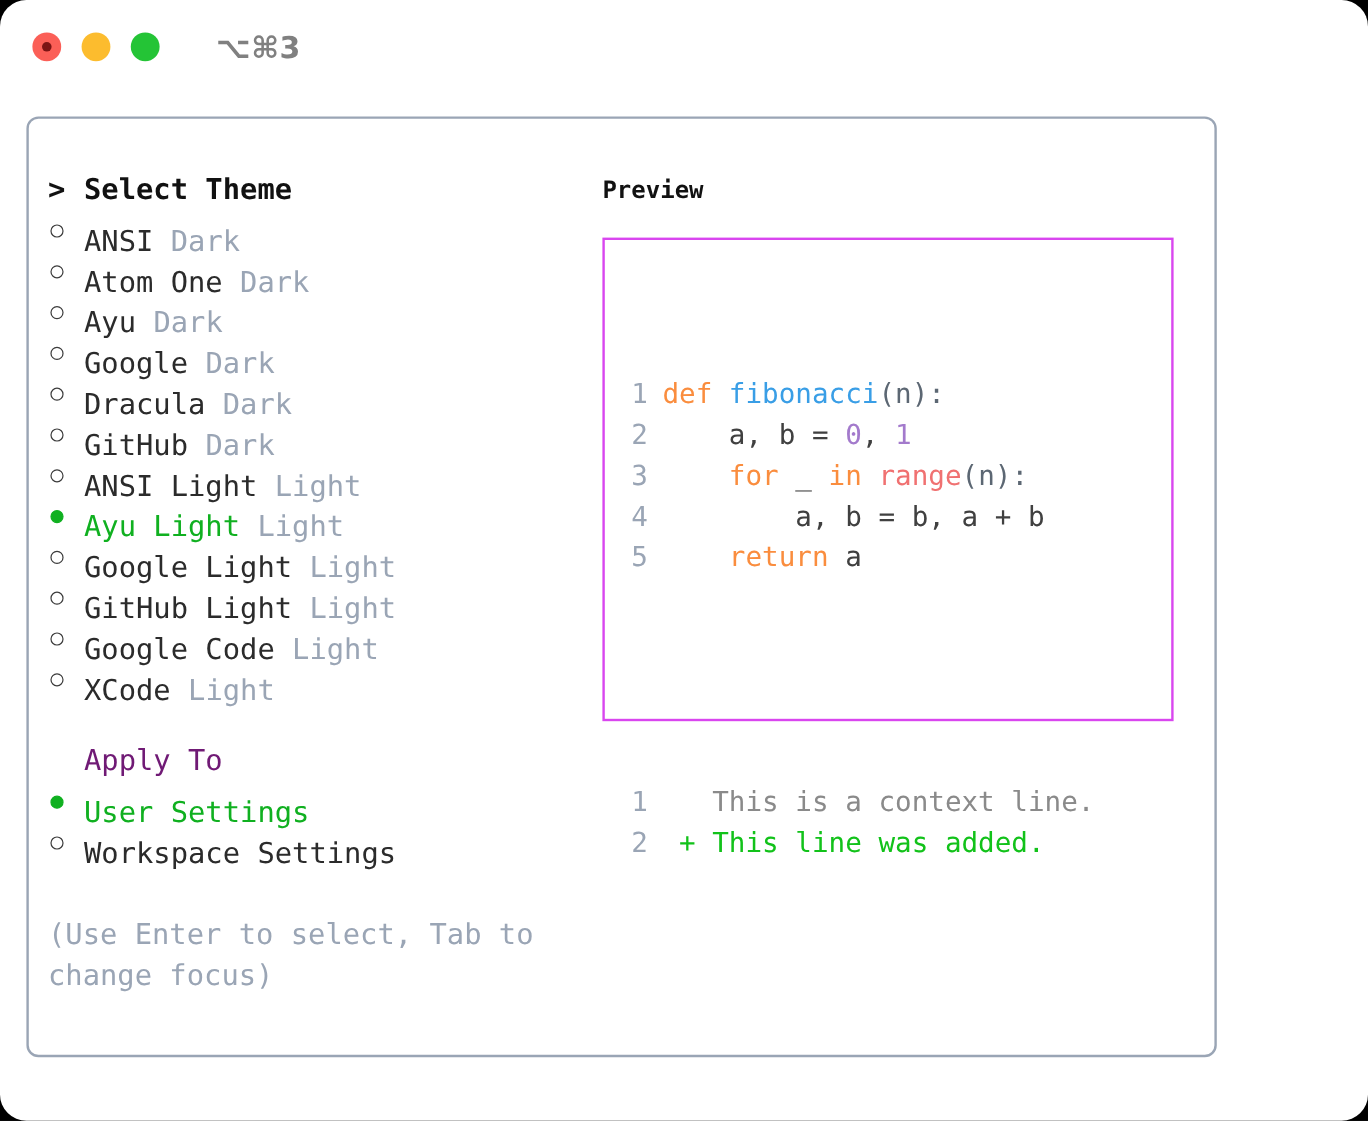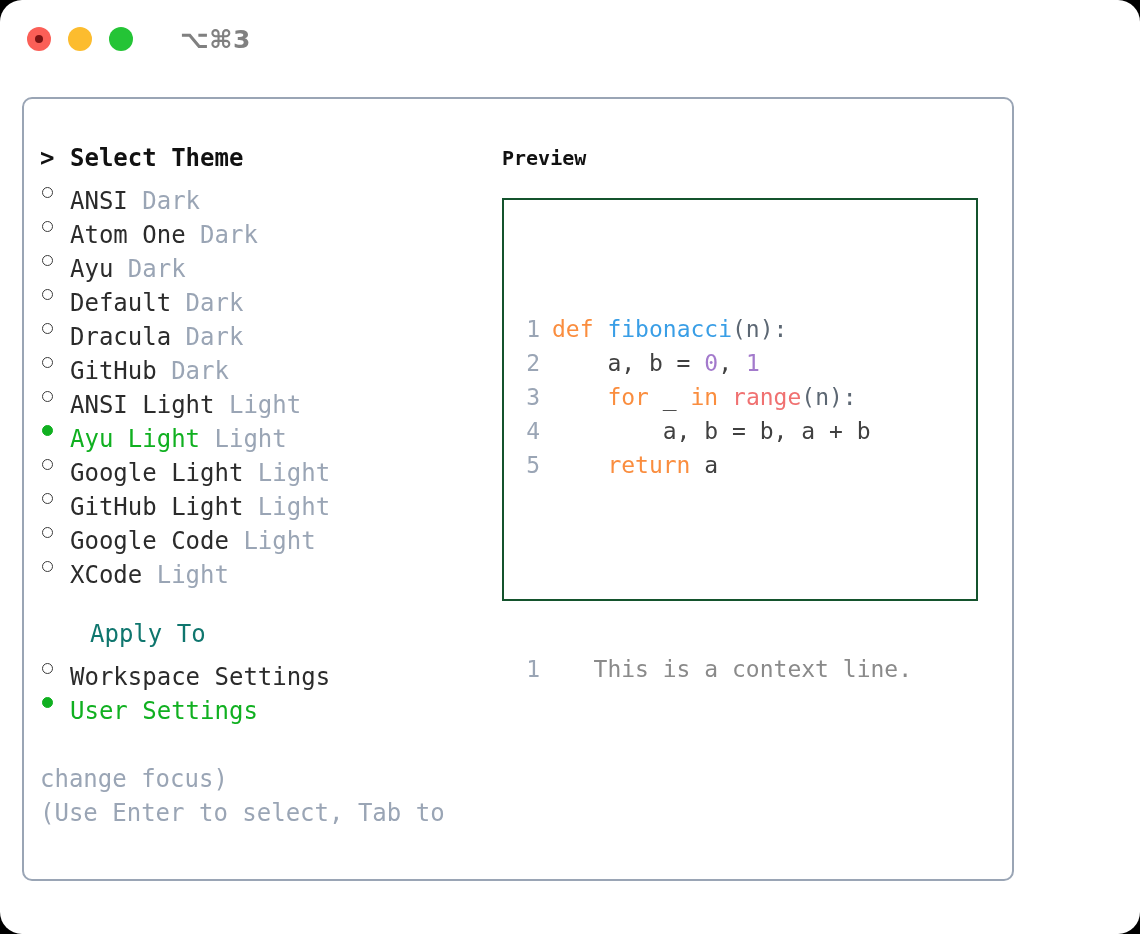--- a/index.html
+++ b/index.html
@@ -141,23 +141,22 @@
     font-weight: 700;
     color: #111111;
   }
   .header-row .marker { font-weight: 700; color: #111111; }
 
   .item-label { color: #2b2b2b; }
   .item-label.selected { color: #10b020; }
   .item-tag { color: #9aa5b5; }
 
   .section-title {
-    color: #0f766e;
+    color: #701a75;
     font-weight: 400;
-    margin-left: 20px;
   }
 
   .spacer-row { height: 34px; }
 
   .hint {
     position: absolute;
     left: 16px;
     top: 663px;
     width: 420px;
     color: #9aa5b5;
@@ -179,21 +178,21 @@
     font-weight: 700;
     color: #111111;
   }
 
   .preview-box {
     position: absolute;
     left: 0;
     top: 57px;
     width: 476px;
     height: 403px;
-    border: 2px solid #14532d;
+    border: 2px solid #d946ef;
     box-sizing: border-box;
     background: #ffffff;
   }
 
   .code {
     position: absolute;
     left: 14px;
     top: 44px;
     font-size: 23px;
     line-height: 34px;
@@ -244,56 +243,56 @@
 
         <div class="row header-row">
           <span class="marker">&gt;</span>
           <span>Select Theme</span>
         </div>
 
         <div id="theme-items">
             <div class="row"><span class="bullet-wrap"><span class="bullet empty"></span></span><span class="item-label">ANSI</span><span> </span><span class="item-tag">Dark</span></div>
             <div class="row"><span class="bullet-wrap"><span class="bullet empty"></span></span><span class="item-label">Atom One</span><span> </span><span class="item-tag">Dark</span></div>
             <div class="row"><span class="bullet-wrap"><span class="bullet empty"></span></span><span class="item-label">Ayu</span><span> </span><span class="item-tag">Dark</span></div>
-            <div class="row"><span class="bullet-wrap"><span class="bullet empty"></span></span><span class="item-label">Default</span><span> </span><span class="item-tag">Dark</span></div>
+            <div class="row"><span class="bullet-wrap"><span class="bullet empty"></span></span><span class="item-label">Google</span><span> </span><span class="item-tag">Dark</span></div>
             <div class="row"><span class="bullet-wrap"><span class="bullet empty"></span></span><span class="item-label">Dracula</span><span> </span><span class="item-tag">Dark</span></div>
             <div class="row"><span class="bullet-wrap"><span class="bullet empty"></span></span><span class="item-label">GitHub</span><span> </span><span class="item-tag">Dark</span></div>
             <div class="row"><span class="bullet-wrap"><span class="bullet empty"></span></span><span class="item-label">ANSI Light</span><span> </span><span class="item-tag">Light</span></div>
             <div class="row"><span class="bullet-wrap"><span class="bullet filled"></span></span><span class="item-label selected">Ayu Light</span><span> </span><span class="item-tag">Light</span></div>
             <div class="row"><span class="bullet-wrap"><span class="bullet empty"></span></span><span class="item-label">Google Light</span><span> </span><span class="item-tag">Light</span></div>
             <div class="row"><span class="bullet-wrap"><span class="bullet empty"></span></span><span class="item-label">GitHub Light</span><span> </span><span class="item-tag">Light</span></div>
             <div class="row"><span class="bullet-wrap"><span class="bullet empty"></span></span><span class="item-label">Google Code</span><span> </span><span class="item-tag">Light</span></div>
             <div class="row"><span class="bullet-wrap"><span class="bullet empty"></span></span><span class="item-label">XCode</span><span> </span><span class="item-tag">Light</span></div>
           </div>
 
         <div class="spacer-row"></div>
 
         <div class="row">
           <span class="marker"> </span>
           <span class="section-title">Apply To</span>
         </div>
 
         <div id="apply-options">
+            <div class="row"><span class="bullet-wrap"><span class="bullet filled"></span></span><span class="item-label selected">User Settings</span></div>
             <div class="row"><span class="bullet-wrap"><span class="bullet empty"></span></span><span class="item-label">Workspace Settings</span></div>
-            <div class="row"><span class="bullet-wrap"><span class="bullet filled"></span></span><span class="item-label selected">User Settings</span></div>
           </div>
       </div>
 
       <div class="hint">
+        <div>(Use Enter to select, Tab to</div>
         <div>change focus)</div>
-        <div>(Use Enter to select, Tab to</div>
       </div>
 
       <div class="right-pane">
         <div class="preview-title">Preview</div>
 
         <div class="preview-box">
           <div class="code">
             <div id="code-lines"><span class="code-line"><span class="ln">1</span><span class="tok-kw">def </span><span class="tok-fn">fibonacci</span><span class="tok-punct">(n):</span></span><span class="code-line"><span class="ln">2</span><span class="tok-var">    a, b = </span><span class="tok-num">0</span><span class="tok-var">, </span><span class="tok-num">1</span></span><span class="code-line"><span class="ln">3</span><span class="tok-kw">    for </span><span class="tok-var">_ </span><span class="tok-kw">in </span><span class="tok-call">range</span><span class="tok-punct">(n):</span></span><span class="code-line"><span class="ln">4</span><span class="tok-var">        a, b = b, a + b</span></span><span class="code-line"><span class="ln">5</span><span class="tok-kw">    return </span><span class="tok-var">a</span></span></div>
             <span class="blank-line"></span>
-            <div id="diff-lines"><span class="diff"><span class="ln">1</span><span class="diff-ctx">   This is a context line.</span></span></div>
+            <div id="diff-lines"><span class="diff"><span class="ln">1</span><span class="diff-ctx">   This is a context line.</span></span><span class="diff"><span class="ln">2</span><span class="diff-add"> + This line was added.</span></span></div>
           </div>
         </div>
       </div>
 
     </div>
   </div>
 </div>
 
 </body></html>

